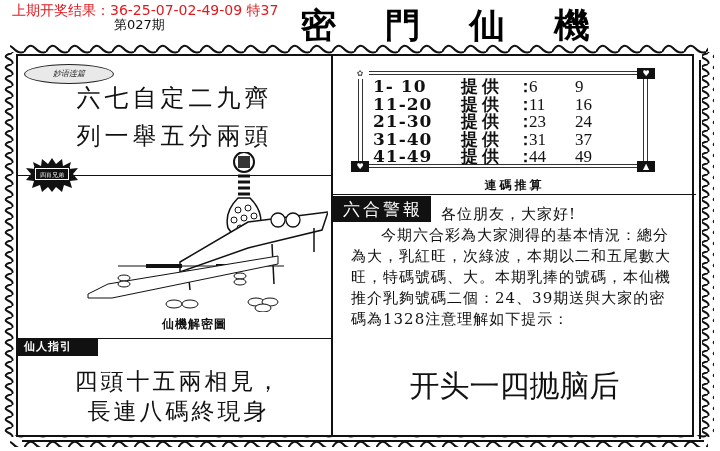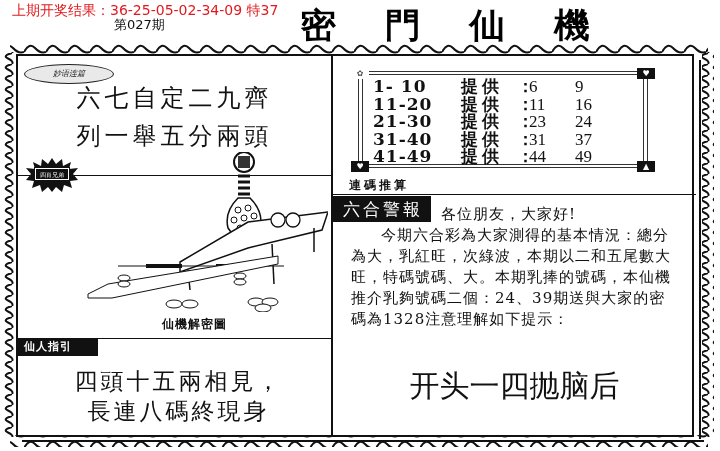--- a/index.html
+++ b/index.html
@@ -46,34 +46,34 @@
   .corner.tr { right: 0; top: 0; }
   .corner.bl { left: 0; bottom: 2px; }
   .corner.br { right: 0; bottom: 2px; }
   .numrows { position: absolute; left: 22px; top: 10px; }
   .numrow { display: flex; height: 17.5px; align-items: center; font-family: "DejaVu Serif", serif; font-weight: bold; font-size: 17px; line-height: 17px; }
   .numrow .range { width: 88px; letter-spacing: 1px; }
   .numrow .lbl { width: 56px; letter-spacing: 4px; }
   .numrow .colon { width: 12px; }
   .numrow .n1 { width: 46px; font-weight: normal; font-family: "Liberation Serif", serif; font-size: 17px; }
   .numrow .n2 { width: 40px; font-weight: normal; font-family: "Liberation Serif", serif; font-size: 17px; }
-  .numbox-caption { position: absolute; left: 315px; top: 121px; width: 363px; text-align: left; font-family: "DejaVu Sans", sans-serif; font-weight: bold; font-size: 12px; letter-spacing: 3px; margin-left: 16px; }
+  .numbox-caption { position: absolute; left: 315px; top: 121px; width: 363px; text-align: center; font-family: "DejaVu Sans", sans-serif; font-weight: bold; font-size: 12px; letter-spacing: 3px; }
   .right-sep { position: absolute; left: 315px; top: 138px; width: 363px; height: 1px; background: #111; }
 
   .alarm-tag { position: absolute; left: 315px; top: 140px; width: 98px; height: 26px; background: #111; color: #fff; font-size: 17px; line-height: 26px; letter-spacing: 3px; padding-left: 10px; font-family: "DejaVu Serif", serif; }
   .article { position: absolute; left: 333px; top: 148px; width: 330px; font-family: "DejaVu Serif", serif; font-size: 15px; line-height: 21px; letter-spacing: 1px; }
   .article .greet { display: block; padding-left: 90px; height: 21px; }
   .article .body { display: block; text-indent: 2em; }
   .hint { position: absolute; left: 315px; top: 310px; width: 363px; text-align: center; font-family: "DejaVu Serif", serif; font-size: 30px; letter-spacing: 0px; font-weight: normal; }
 </style>
 </head>
 <body>
 
 <div class="last-result">
-  <span>上期开奖结果：</span><span>36-25-05-02-34-09</span>&nbsp;<span>特37</span>
+  <span>上期开奖结果：</span><span>36-25-07-02-49-09</span>&nbsp;<span>特37</span>
 </div>
 <div class="issue">第027期</div>
 <div class="title">
   <span>密</span>
   <span>門</span>
   <span>仙</span>
   <span>機</span>
 </div>
 
 <div class="stamp">

